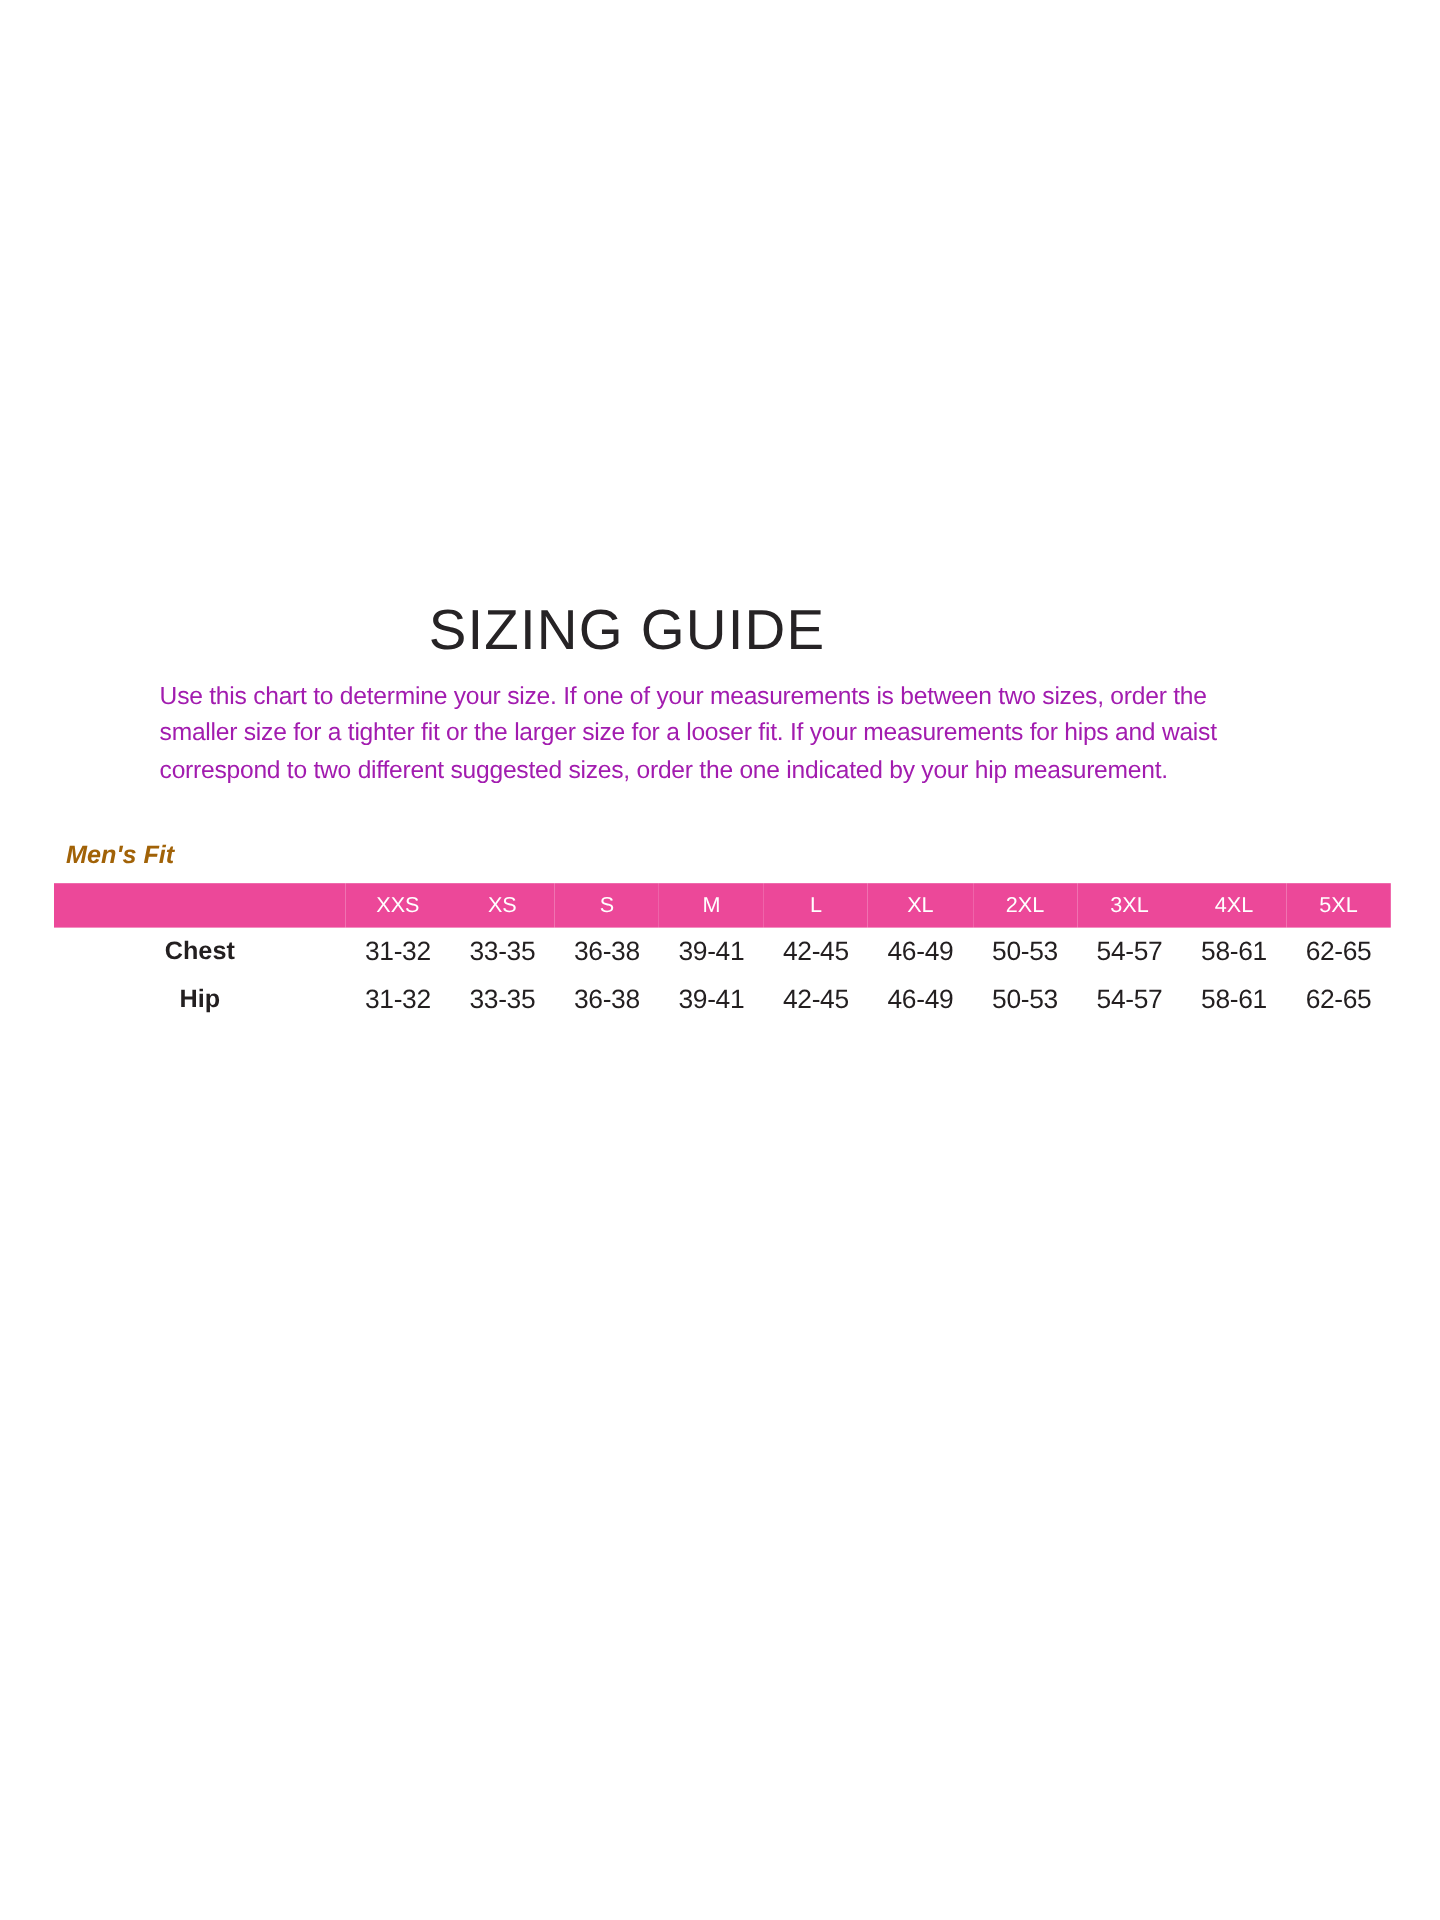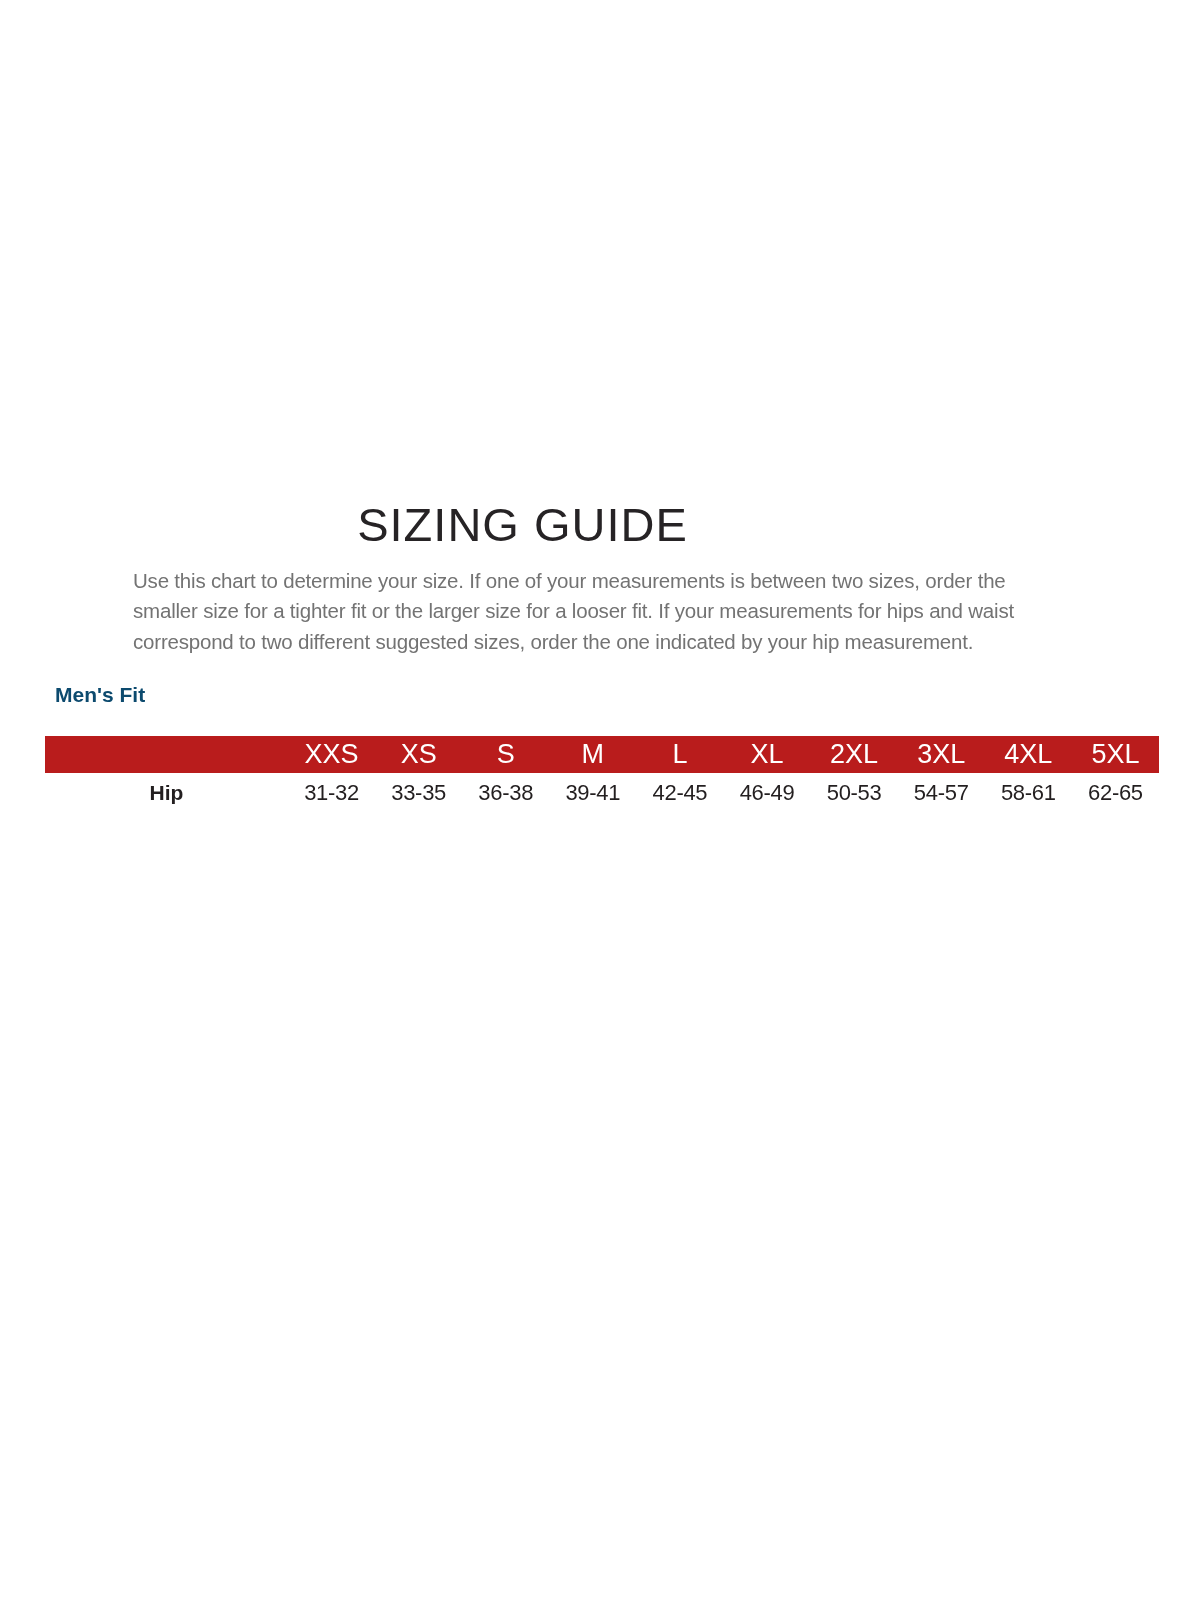--- a/index.html
+++ b/index.html
@@ -26,49 +26,50 @@
     color: #262325;
   }
   .intro-text {
     position: absolute;
     top: 545px;
     left: 133px;
     width: 938px;
     font-size: 20.5px;
     line-height: 30.5px;
     letter-spacing: -0.2px;
-    color: #737373;
+    color: #a21caf;
   }
   .section-label {
     position: absolute;
-    top: 683px;
+    top: 701px;
     left: 55px;
     font-size: 21px;
     font-weight: 700;
-    color: #0c4a6e;
+    color: #a16207;
+    font-style: italic;
   }
   table.size-table {
     position: absolute;
     top: 736px;
     left: 45px;
     width: 1114px;
     border-collapse: collapse;
     table-layout: fixed;
   }
   table.size-table th,
   table.size-table td {
     padding: 0;
     text-align: center;
     vertical-align: middle;
   }
   table.size-table thead th {
-    background: #b91c1c;
+    background: #ec4899;
     color: #ffffff;
     font-weight: 400;
-    font-size: 27px;
+    font-size: 18px;
     height: 37px;
   }
   table.size-table thead th.corner-cell {
     width: 243px;
   }
   table.size-table tbody td {
     height: 40px;
     font-size: 22px;
     letter-spacing: -0.3px;
   }
@@ -101,20 +102,33 @@
         <th>L</th>
         <th>XL</th>
         <th>2XL</th>
         <th>3XL</th>
         <th>4XL</th>
         <th>5XL</th>
       </tr>
   </thead>
   <tbody>
       <tr>
+        <td class="row-label">Chest</td>
+        <td>31-32</td>
+        <td>33-35</td>
+        <td>36-38</td>
+        <td>39-41</td>
+        <td>42-45</td>
+        <td>46-49</td>
+        <td>50-53</td>
+        <td>54-57</td>
+        <td>58-61</td>
+        <td>62-65</td>
+      </tr>
+      <tr>
         <td class="row-label">Hip</td>
         <td>31-32</td>
         <td>33-35</td>
         <td>36-38</td>
         <td>39-41</td>
         <td>42-45</td>
         <td>46-49</td>
         <td>50-53</td>
         <td>54-57</td>
         <td>58-61</td>

